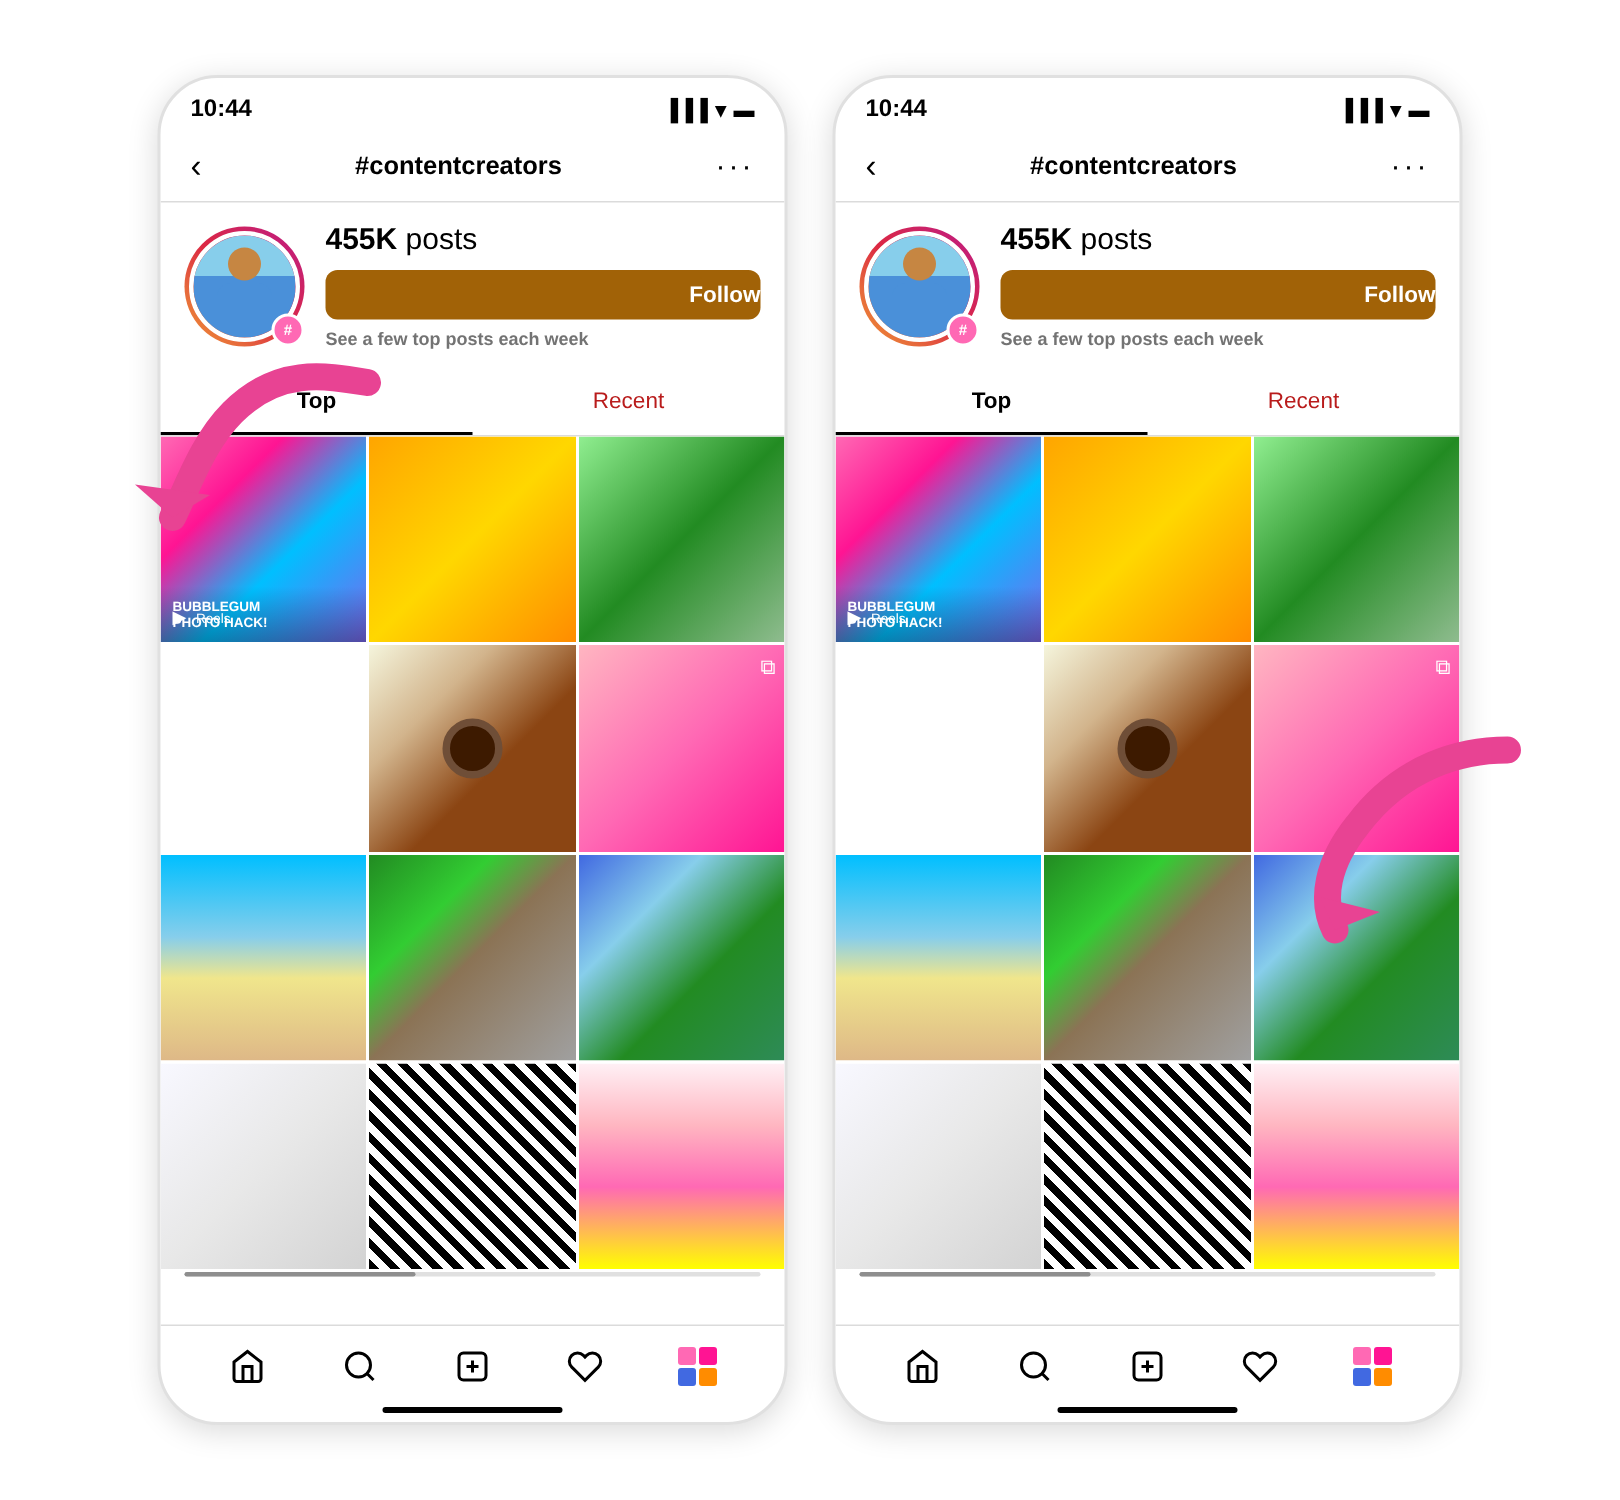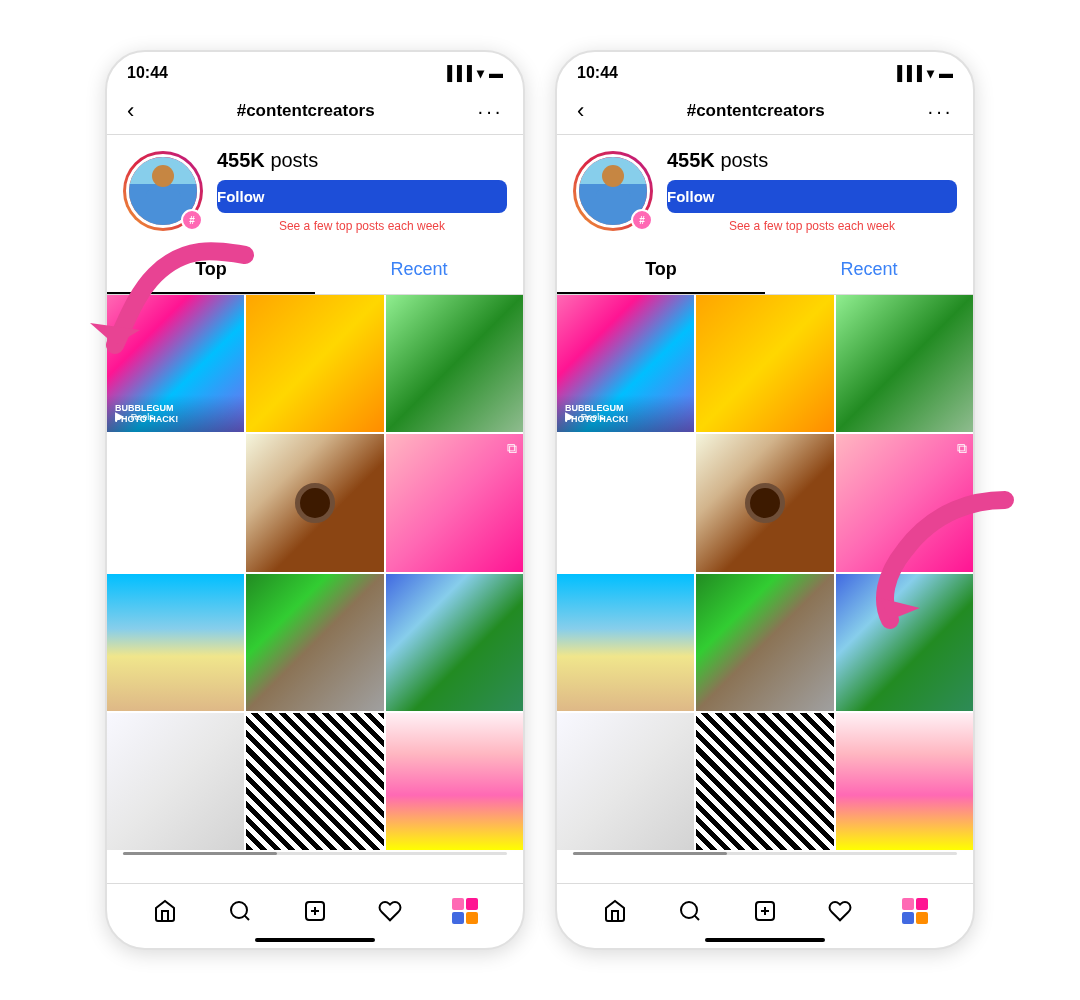--- a/index.html
+++ b/index.html
@@ -197,58 +197,59 @@
       font-weight: 400;
       color: #000;
       margin-bottom: 8px;
     }
 
     .posts-count strong {
       font-weight: 700;
     }
 
     .follow-btn {
-      background: #1d4ed8;
+      background: #a16207;
       color: white;
       border: none;
       border-radius: 8px;
       padding: 8px 0;
       width: 100%;
       font-size: 15px;
       font-weight: 600;
       cursor: pointer;
-      text-align: left;
+      text-align: right;
     }
 
     .see-top-posts {
       font-size: 12px;
-      color: #ef4444;
+      color: #737373;
       margin-top: 6px;
-      text-align: center;
+      text-align: left;
+      font-weight: bold;
     }
 
     
     .tabs {
       display: flex;
       border-bottom: 1px solid #dbdbdb;
     }
 
     .tab {
       flex: 1;
       text-align: center;
       padding: 12px;
-      font-size: 18px;
+      font-size: 15px;
       font-weight: 600;
       color: #000;
       cursor: pointer;
       border-bottom: 2px solid #000;
     }
 
     .tab.inactive {
-      color: #3b82f6;
+      color: #b91c1c;
       border-bottom: 2px solid transparent;
       font-weight: 400;
     }
 
     
     .grid-container {
       flex: 1;
       overflow: hidden;
     }
 

